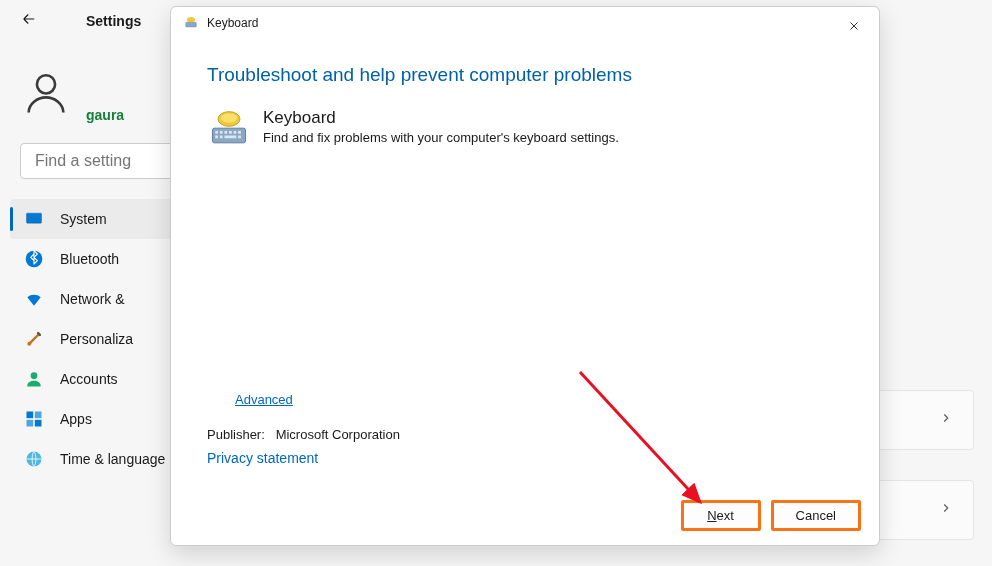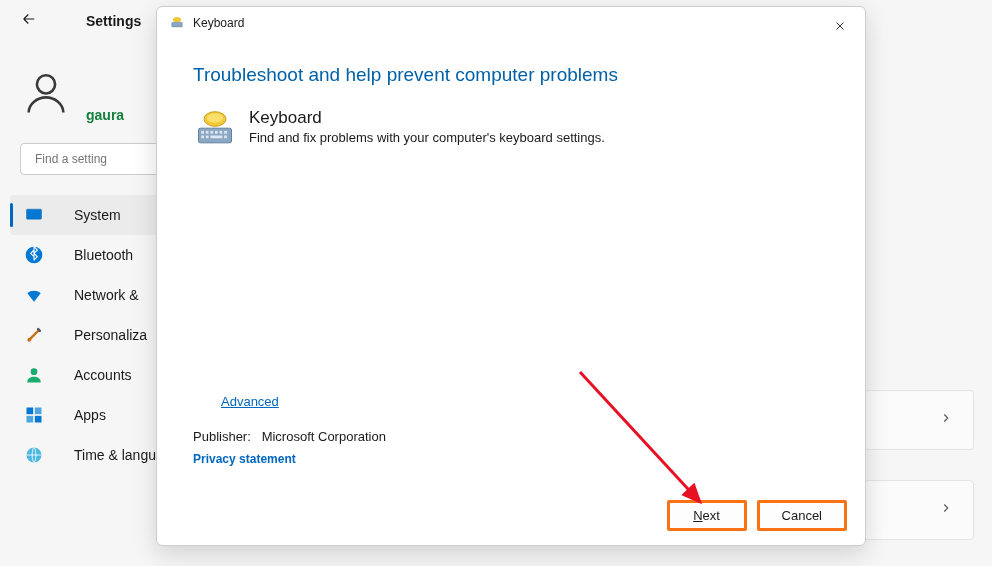--- a/index.html
+++ b/index.html
@@ -9,50 +9,50 @@
     .settings-window { position: absolute; top: 0; left: 0; width: 992px; height: 566px; background: #f6f6f6; }
     .settings-header { display: flex; align-items: center; padding: 10px 20px; gap: 16px; }
     .back-arrow { cursor: pointer; }
     .back-arrow svg { width: 18px; height: 18px; }
     .settings-title { font-size: 14px; font-weight: 600; color: #1a1a1a; margin-left: 32px; }
     
     .user-section { display: flex; align-items: center; padding: 20px 20px 10px 20px; gap: 14px; }
     .user-avatar { width: 52px; height: 52px; display: flex; align-items: center; justify-content: center; }
     .user-name { font-size: 14px; font-weight: 600; color: #15803d; margin-top: 45px; }
     
-    .search-box { margin: 10px 20px 20px 20px; padding: 8px 14px; border: 1px solid #ccc; border-radius: 4px; background: #fff; font-size: 12px; color: #a16207; width: 260px; cursor: text; }
+    .search-box { margin: 10px 20px 20px 20px; padding: 8px 14px; border: 1px solid #ccc; border-radius: 4px; background: #fff; font-size: 16px; color: #a16207; width: 260px; cursor: text; }
     
     .sidebar { width: 300px; padding: 0 10px; }
-    .sidebar-item { display: flex; align-items: center; gap: 30px; padding: 10px 14px; border-radius: 4px; font-size: 14px; color: #1a1a1a; cursor: pointer; position: relative; }
+    .sidebar-item { display: flex; align-items: center; gap: 16px; padding: 10px 14px; border-radius: 4px; font-size: 14px; color: #1a1a1a; cursor: pointer; position: relative; }
     .sidebar-item.active { background: #ecebeb; }
     .sidebar-item.active::before { content: ''; position: absolute; left: 0; top: 8px; bottom: 8px; width: 3px; background: #0067c0; border-radius: 2px; }
     .sidebar-icon { width: 20px; height: 20px; display: inline-flex; align-items: center; justify-content: center; flex-shrink: 0; }
     
     .settings-panel { position: absolute; right: 18px; top: 390px; width: 110px; }
     .panel-row { background: #fbfbfb; border: 1px solid #e5e5e5; border-radius: 4px; padding: 20px; display: flex; justify-content: flex-end; margin-bottom: 30px; }
     .chevron-right { color: #5a5a5a; }
     
     
-    .dialog { position: absolute; top: 6px; left: 156px; width: 710px; height: 540px; background: #fff; border: 1px solid #ccc; border-radius: 6px; box-shadow: 0 8px 24px rgba(0,0,0,0.15); display: flex; flex-direction: column; }
+    .dialog { position: absolute; top: 6px; left: 170px; width: 710px; height: 540px; background: #fff; border: 1px solid #ccc; border-radius: 6px; box-shadow: 0 8px 24px rgba(0,0,0,0.15); display: flex; flex-direction: column; }
     .dialog-titlebar { display: flex; align-items: center; padding: 8px 12px; gap: 8px; position: relative; }
     .dialog-titlebar-icon { width: 16px; height: 16px; display: flex; align-items: center; justify-content: center; }
     .dialog-title { font-size: 12px; color: #1a1a1a; }
     .close-btn { position: absolute; right: 10px; top: 8px; cursor: pointer; padding: 4px 8px; }
     .close-btn svg { width: 14px; height: 14px; }
     
     .dialog-body { flex: 1; padding: 25px 36px 20px 36px; display: flex; flex-direction: column; }
     .dialog-heading { color: #0060a8; font-size: 19px; font-weight: 400; margin-bottom: 22px; }
     .kb-section { display: flex; gap: 12px; align-items: flex-start; }
     .kb-icon { width: 44px; height: 44px; flex-shrink: 0; display: flex; align-items: center; justify-content: center; }
     .kb-text h3 { font-size: 17px; font-weight: 400; color: #1a1a1a; margin-bottom: 2px; }
     .kb-text p { font-size: 13px; color: #1a1a1a; }
     
     .advanced-link { color: #0067c0; text-decoration: underline; font-size: 13px; cursor: pointer; margin-top: auto; margin-bottom: 20px; display: inline-block; width: fit-content; margin-left: 28px; }
     .publisher-row { font-size: 13px; color: #1a1a1a; margin-bottom: 8px; }
-    .privacy-link { color: #0067c0; font-size: 12px; cursor: pointer; text-decoration: none; font-weight: bold; }
+    .privacy-link { color: #0067c0; font-size: 14px; cursor: pointer; text-decoration: none; }
     
     .dialog-footer { padding: 14px 18px; display: flex; justify-content: flex-end; gap: 10px; }
     .btn { padding: 5px 22px; font-size: 13px; background: #fdfdfd; border: 3px solid #f97316; border-radius: 2px; cursor: pointer; color: #1a1a1a; min-width: 80px; text-align: center; }
     .btn .underline { text-decoration: underline; }
     
     
     .arrow-annotation { position: absolute; left: 560px; top: 352px; pointer-events: none; }
   </style>
 </head>
 <body>

